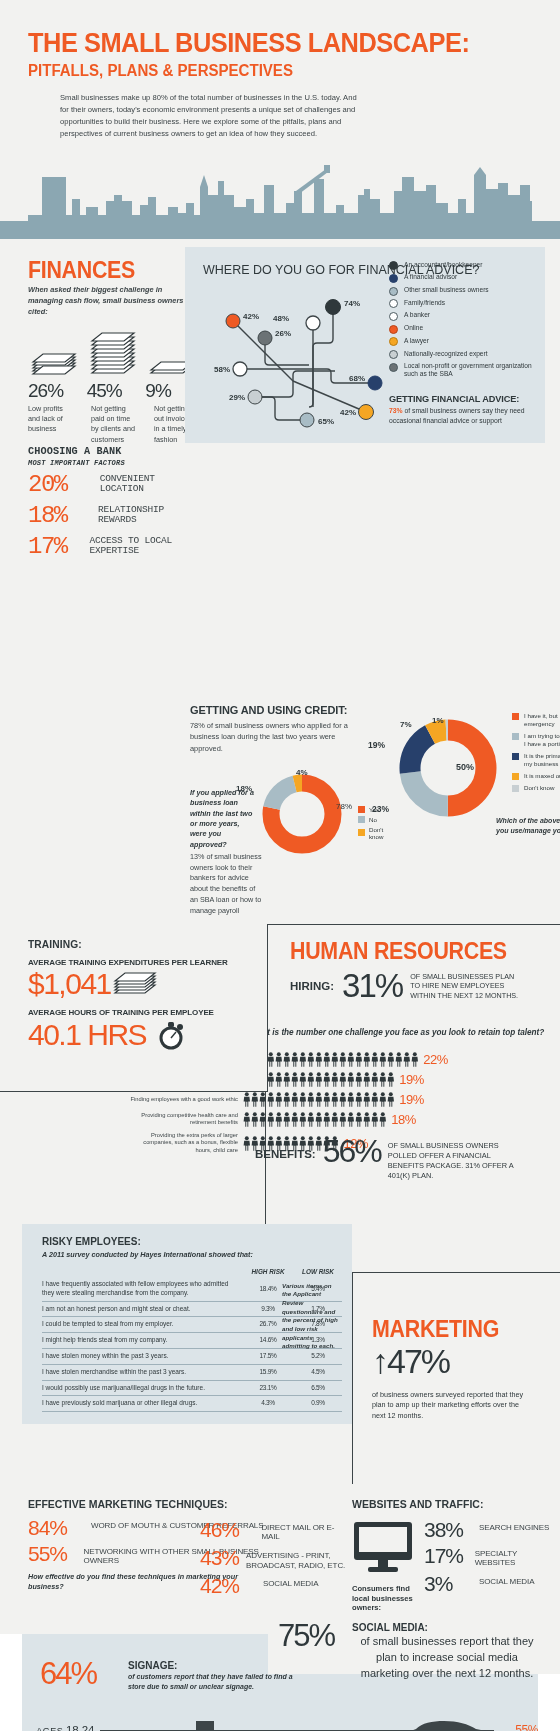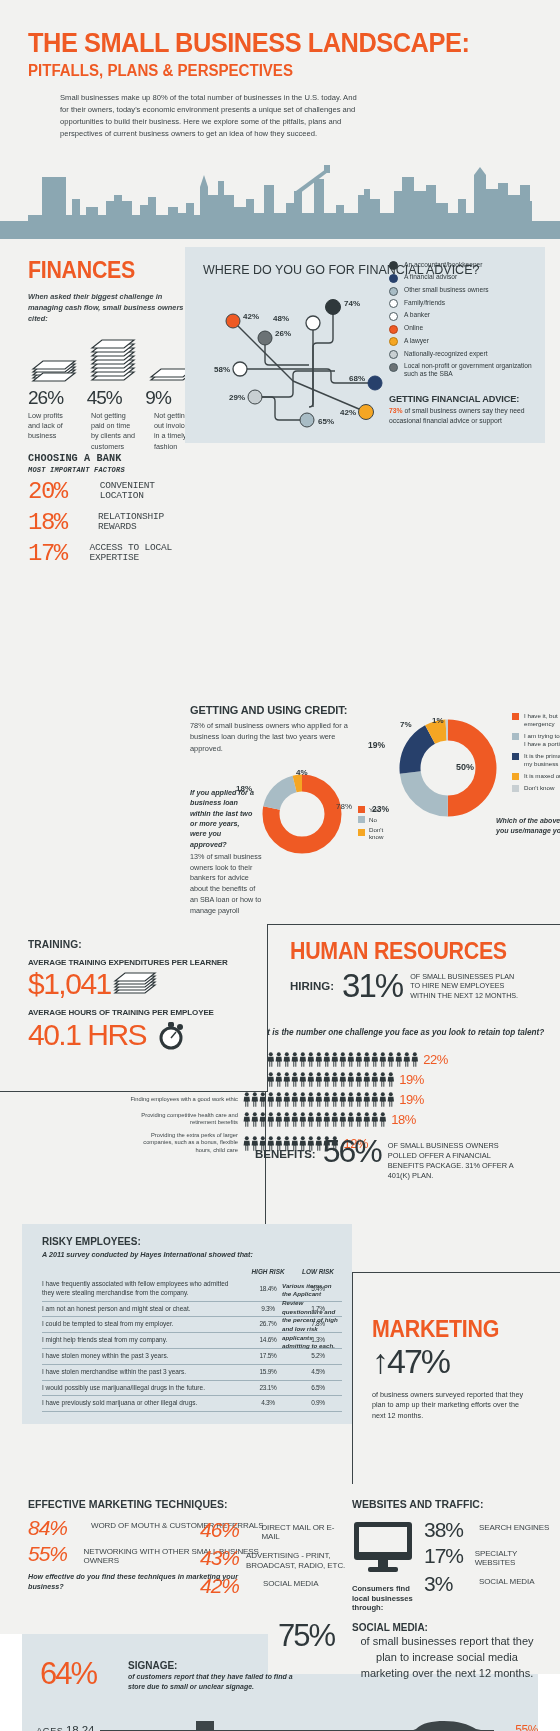--- a/index.html
+++ b/index.html
@@ -37,21 +37,21 @@
   }
   .h2-dark {
     color:#2f383b; font-size:11px; font-weight:bold; letter-spacing:0.1px;
     transform:scaleX(0.93); transform-origin:left center;
   }
   .it { font-style:italic; }
 
   
   .finances { background:#f2f2f0; padding:16px 0 0 0; position:relative; min-height:455px; }
   .fin-left { position:absolute; left:28px; top:18px; width:170px; }
-  .fin-sub { font-size:7.4px; font-style:italic; font-weight:bold; color:#3d4548; line-height:1.5; margin-top:7px; }
+  .fin-sub { font-size:7.4px; font-style:italic; font-weight:bold; color:#3d4548; line-height:1.5; }
   .stacks { display:flex; align-items:flex-end; gap:6px; margin-top:14px; height:46px; }
   .stack { flex:1; display:flex; flex-direction:column; justify-content:flex-end; align-items:center; }
   .pcts { display:flex; gap:6px; margin-top:3px; }
   .pct-big { flex:1; font-size:19px; color:#2f383b; font-weight:normal; letter-spacing:-1px; text-align:left; }
   .pct-lbl { flex:1; font-size:7.2px; color:#3d4548; line-height:1.42; }
   .lblrow { display:flex; gap:19px; margin-top:2px; }
 
   .getting-paid { margin-top:16px; }
   .gp-body { font-size:7.4px; color:#3d4548; line-height:1.55; margin-top:5px; }
   .gp-body b { color:#ef5a24; font-weight:bold; }
@@ -124,21 +124,21 @@
   .risk-note { position:absolute; left:282px; top:58px; width:56px; font-size:6.2px; font-style:italic; font-weight:bold; color:#2f383b; line-height:1.4; }
   .mkt-box { position:absolute; left:352px; top:48px; right:0; bottom:-20px; border-left:1.6px solid #3d4548; border-top:1.6px solid #3d4548; }
   .mkt-t { position:absolute; left:372px; top:92px; }
   .mkt-pct { position:absolute; left:372px; top:120px; font-size:34px; color:#2f383b; letter-spacing:-2px; line-height:1; }
   .mkt-b { position:absolute; left:372px; top:166px; width:160px; font-size:7.2px; color:#2f383b; line-height:1.45; }
 
   
   .mt { position:relative; background:#f2f2f0; padding:16px 0 10px 0; min-height:150px; }
   .mt-h { font-size:10.5px; font-weight:bold; color:#2f383b; }
   .mt-row { display:flex; align-items:flex-start; gap:7px; margin-bottom:6px; }
-  .mt-p { font-size:21px; color:#ef5a24; letter-spacing:-1px; line-height:0.95; width:56px;font-style:italic; }
+  .mt-p { font-size:21px; color:#ef5a24; letter-spacing:-1px; line-height:0.95; width:56px; }
   .mt-l { font-size:8px; color:#3d4548; line-height:1.2; letter-spacing:-0.1px; margin-top:3px; }
   .mt-q { font-size:7.2px; font-style:italic; font-weight:bold; color:#2f383b; line-height:1.45; margin-top:4px; }
   .wt-p { font-size:21px; color:#2f383b; letter-spacing:-1px; line-height:0.95; width:48px; }
   .wt-note { font-size:7.6px; font-weight:bold; color:#2f383b; line-height:1.3; }
 
   
   .sign-sect { position:relative; background:#ffffff; min-height:290px; }
   .sign-panel { position:absolute; left:22px; top:0; width:516px; height:246px; background:#dce4e8; }
   .sm-panel { position:absolute; left:268px; top:-18px; width:292px; height:58px; background:#f2f2f0; }
   .sm-n { position:absolute; left:278px; top:-16px; font-size:31px; color:#2f383b; letter-spacing:-2px; }
@@ -952,21 +952,21 @@
     <div style="position:absolute; left:352px; top:14px; width:200px;">
       <div class="mt-h">WEBSITES AND TRAFFIC:</div>
       <div style="display:flex; gap:10px; margin-top:10px;">
         <div>
           <svg width="62" height="56" viewBox="0 0 62 56">
             <rect x="2" y="2" width="58" height="38" rx="3" fill="#2f383b"></rect>
             <rect x="7" y="7" width="48" height="25" fill="#f2f2f0"></rect>
             <rect x="26" y="40" width="10" height="8" fill="#2f383b"></rect>
             <rect x="16" y="47" width="30" height="5" rx="2" fill="#2f383b"></rect>
           </svg>
-          <div class="wt-note" style="margin-top:4px; width:62px;">Consumers find local businesses through:</div>
+          <div class="wt-note" style="margin-top:4px; width:62px;">Consumers find local businesses owners:</div>
         </div>
         <div>
           <div class="mt-row">
               <div class="wt-p">38%</div>
               <div class="mt-l">SEARCH ENGINES</div>
             </div>
           <div class="mt-row">
               <div class="wt-p">17%</div>
               <div class="mt-l">SPECIALTY WEBSITES</div>
             </div>

